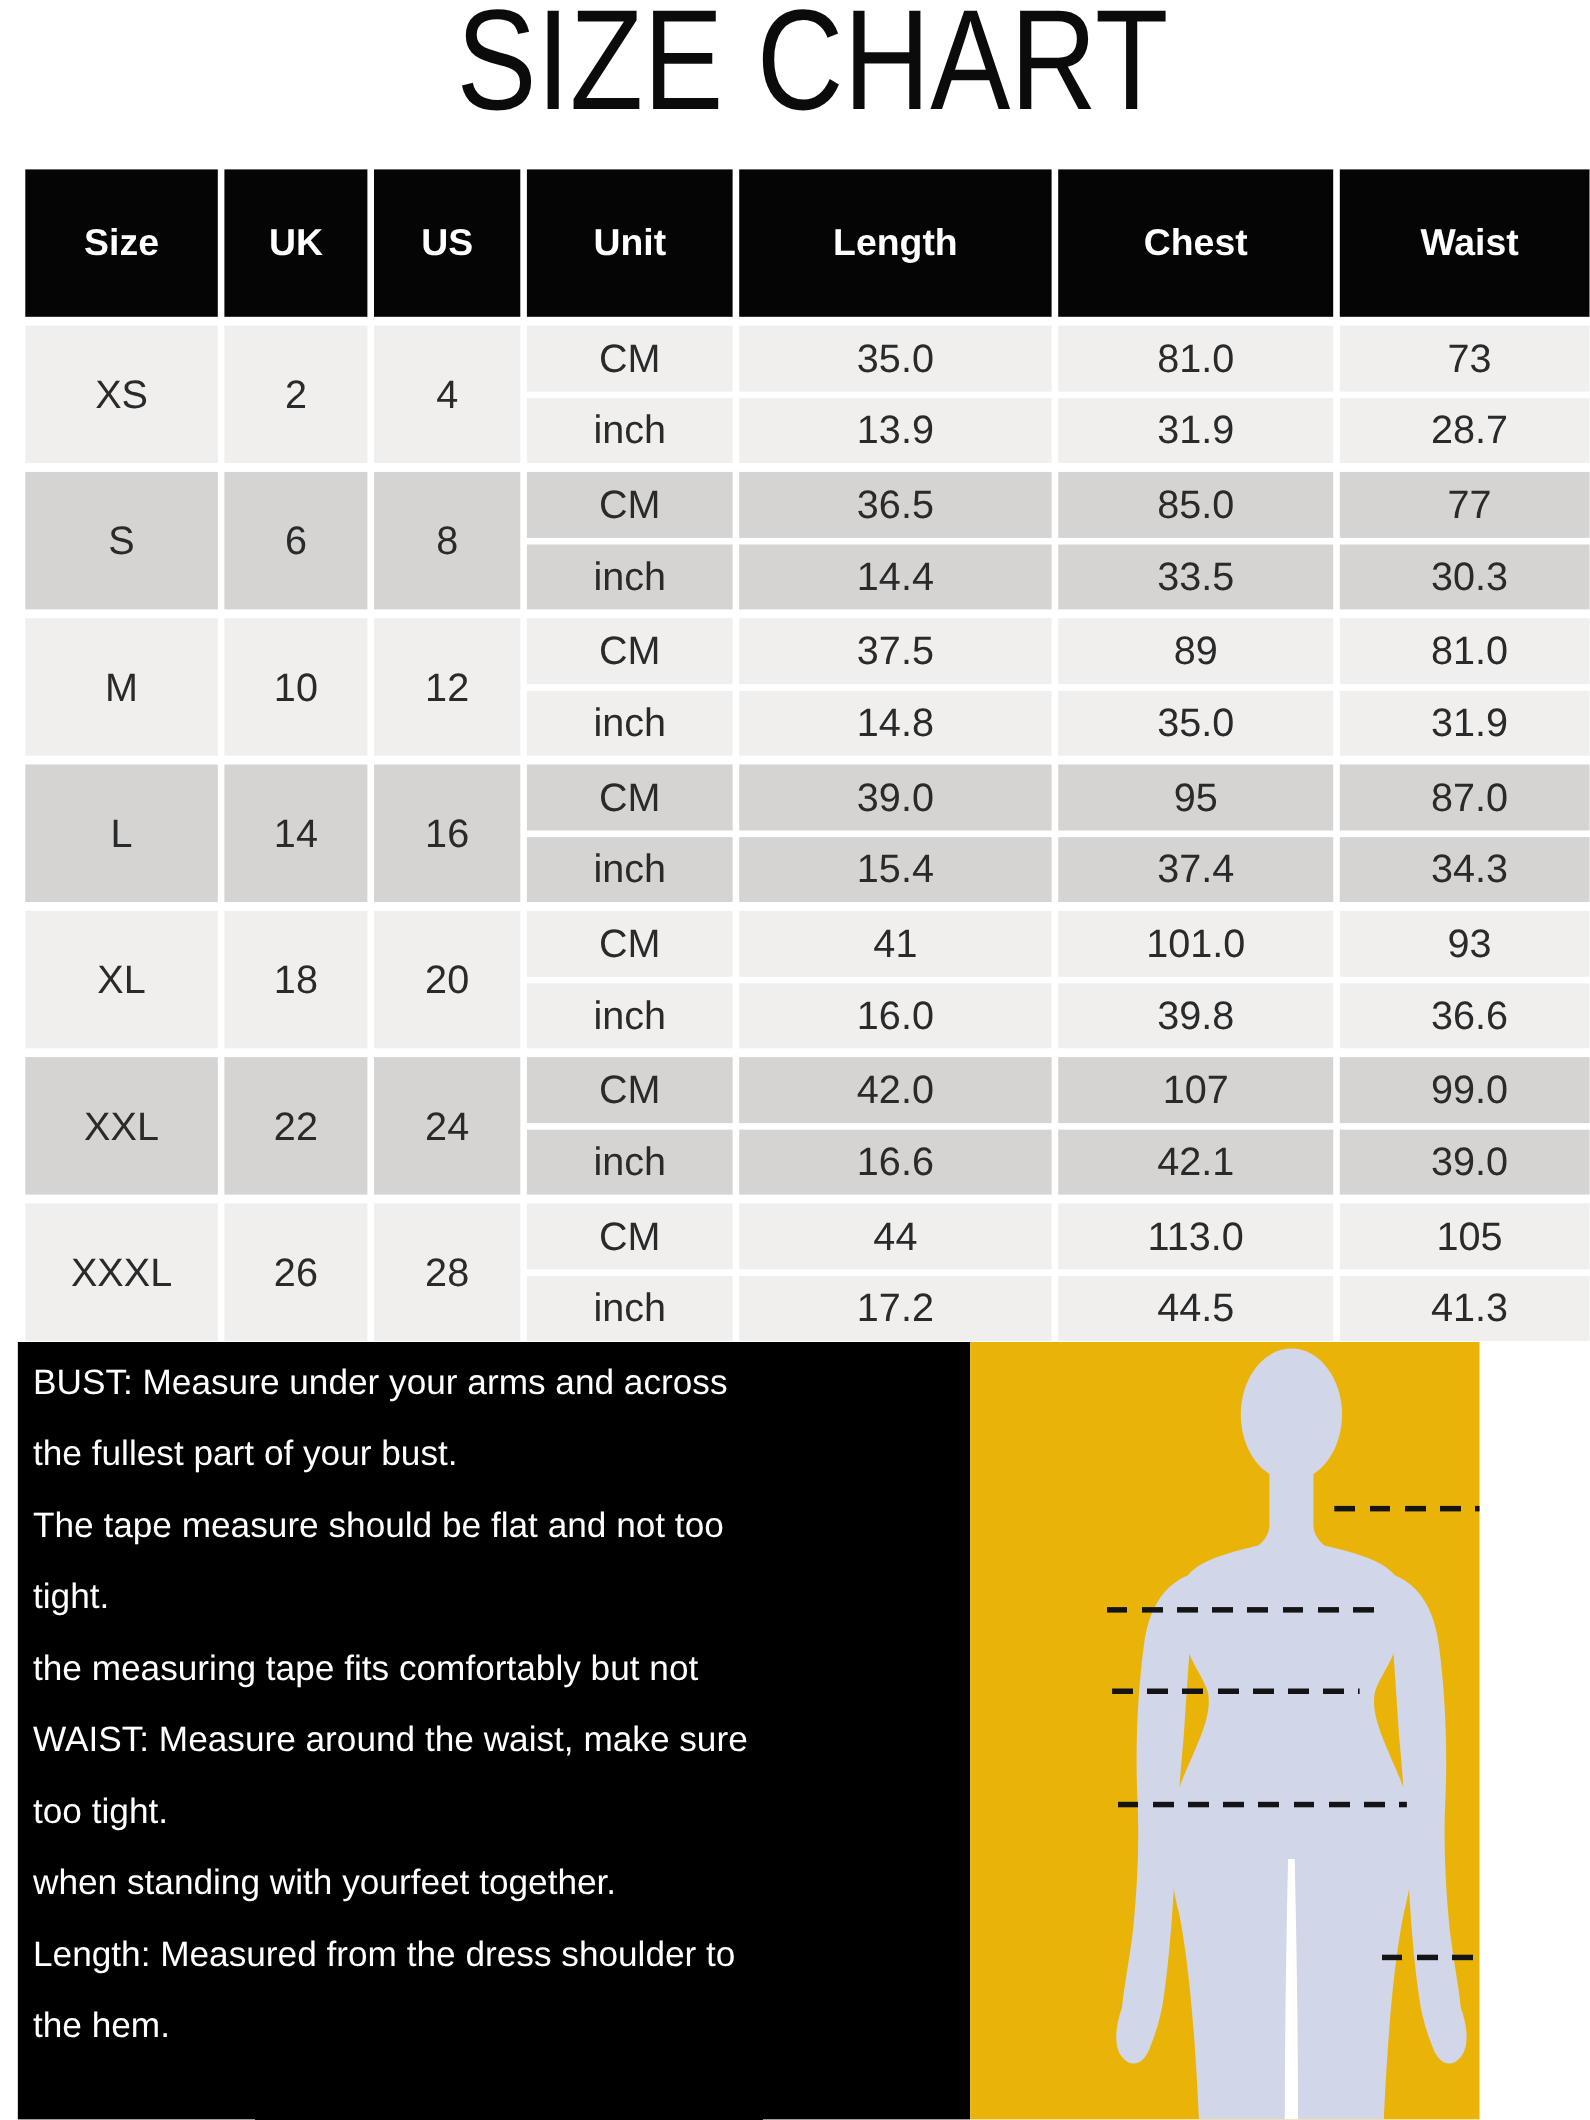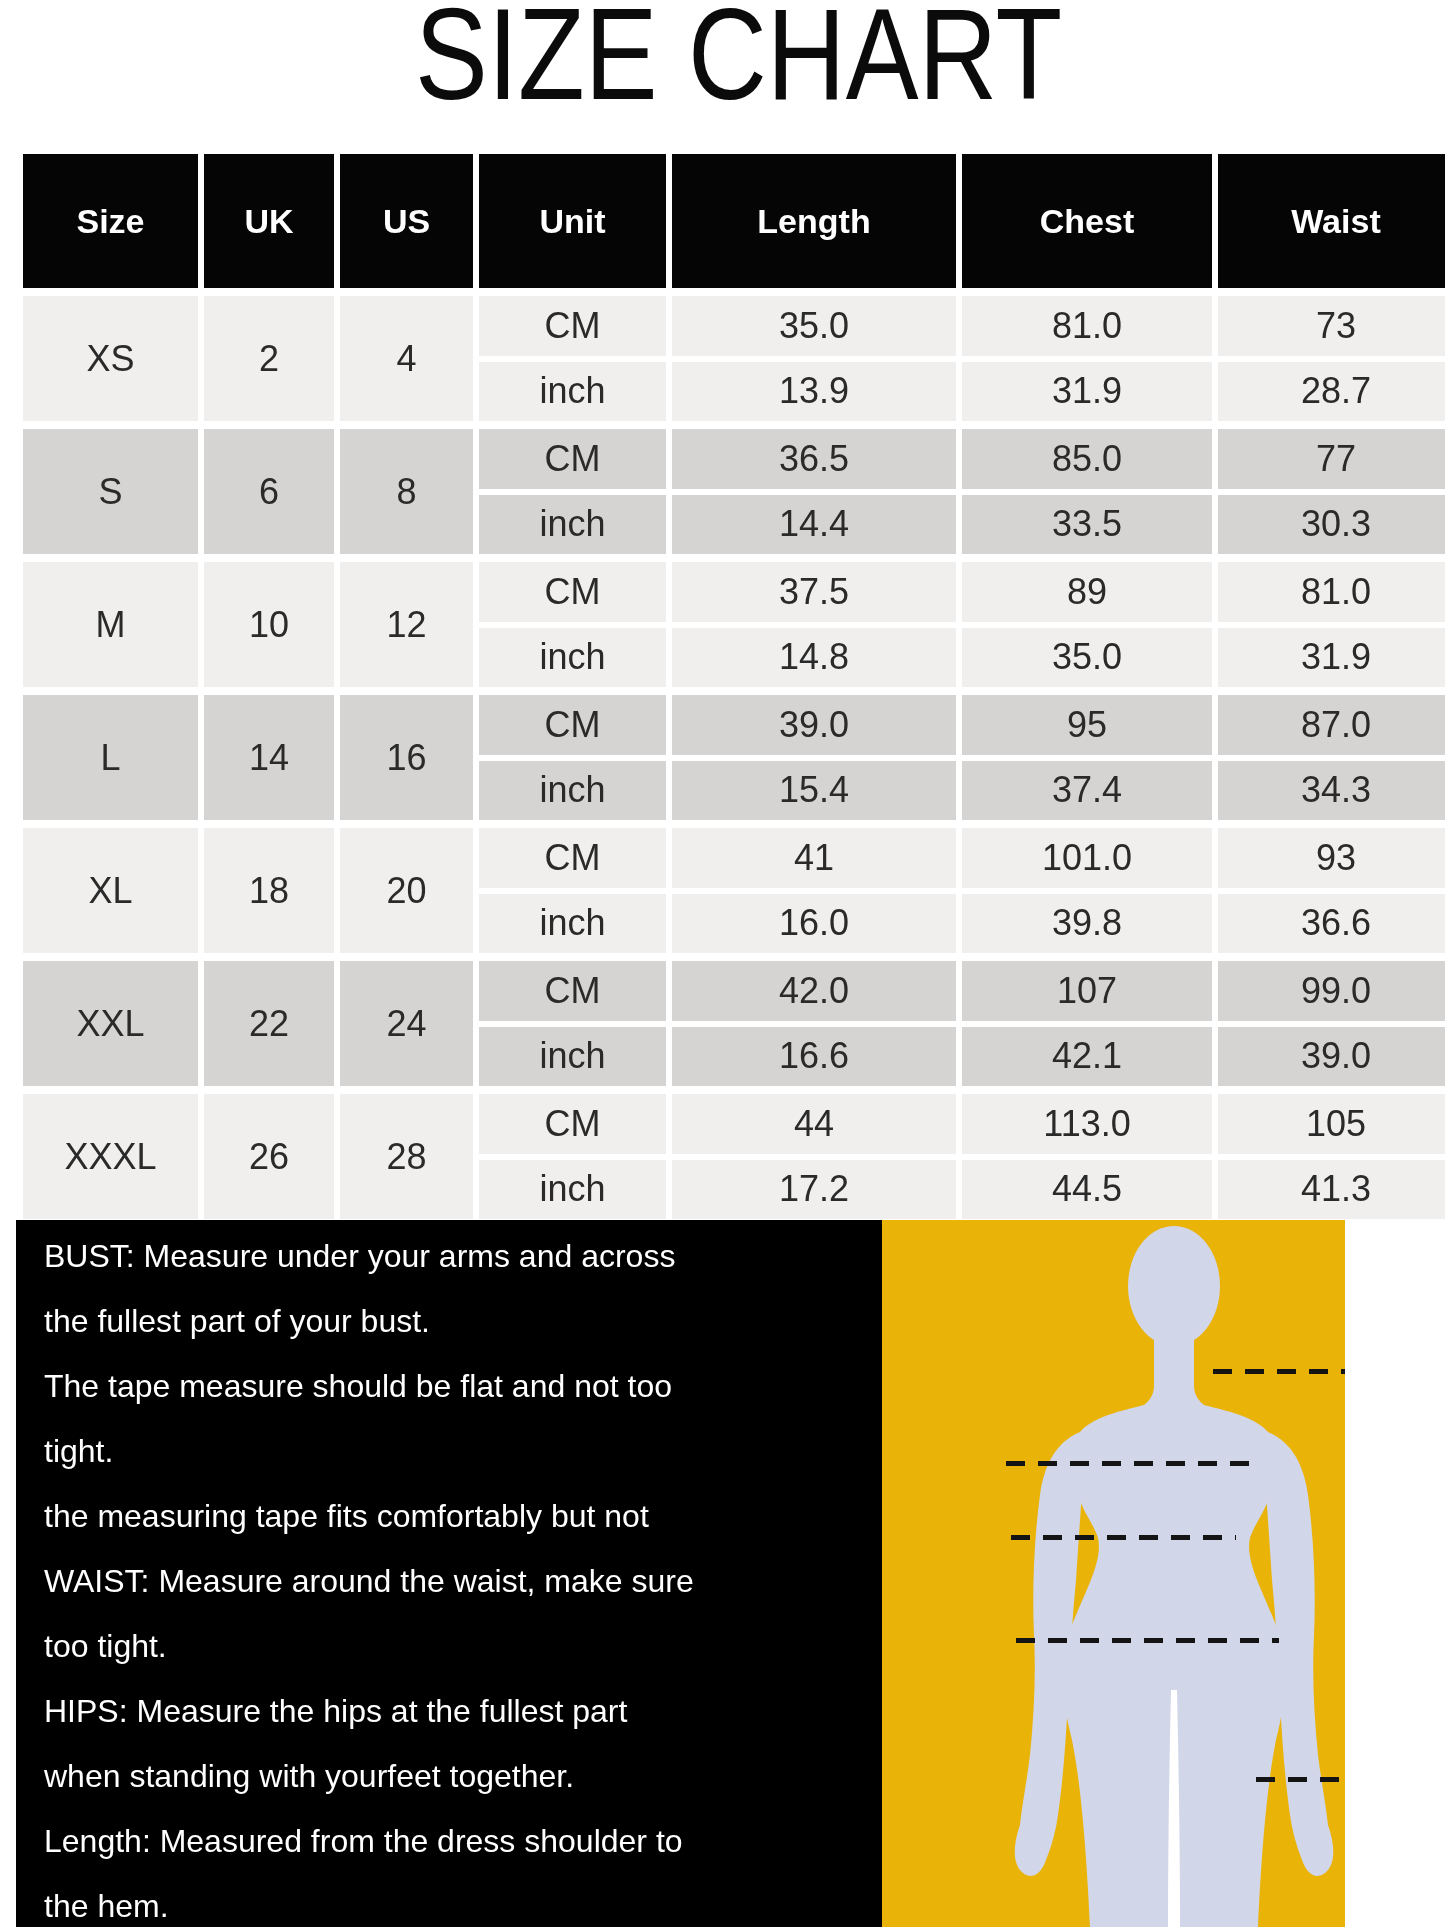--- a/index.html
+++ b/index.html
@@ -43,21 +43,21 @@
   }
   .stack{display:flex;flex-direction:column;gap:6px;height:100%;}
   .stack .cell{flex:1;}
   
   .info{
     position:absolute;left:0;top:1220px;width:866px;height:707px;
     background:var(--info-bg);color:#ffffff;overflow:hidden;
     padding-top:4px;box-sizing:border-box;
   }
   .info-line{
-    height:65px;line-height:65px;font-size:32px;padding-left:28px;
+    height:65px;line-height:65px;font-size:32px;padding-left:14px;
     white-space:nowrap;
   }
   
   .figure{
     position:absolute;left:866px;top:1220px;width:463px;height:707px;
     background:#eab308;overflow:hidden;
   }
   .figure svg{position:absolute;left:0;top:0;}
   .dash{
     position:absolute;height:5px;
@@ -254,21 +254,20 @@
   </div>
 
   <div class="info">
     <div class="info-line">BUST: Measure under your arms and across</div>
     <div class="info-line">the fullest part of your bust.</div>
     <div class="info-line">The tape measure should be flat and not too</div>
     <div class="info-line">tight.</div>
     <div class="info-line">the measuring tape fits comfortably but not</div>
     <div class="info-line">WAIST: Measure around the waist, make sure</div>
     <div class="info-line">too tight.</div>
-    <div class="info-line">HIPS: Measure the hips at the fullest part</div>
     <div class="info-line">when standing with yourfeet together.</div>
     <div class="info-line">Length: Measured from the dress shoulder to</div>
     <div class="info-line">the hem.</div>
   </div>
 
   <div class="figure">
     <svg width="579" height="707" viewBox="0 0 579 707">
       <g fill="#d2d6e9">
         <ellipse cx="292" cy="66" rx="46" ry="60"></ellipse>
         <path d="M 272 100 L 272 166 Q 272 180 256 189 L 328 189 Q 312 180 312 166 L 312 100 Z"></path>

